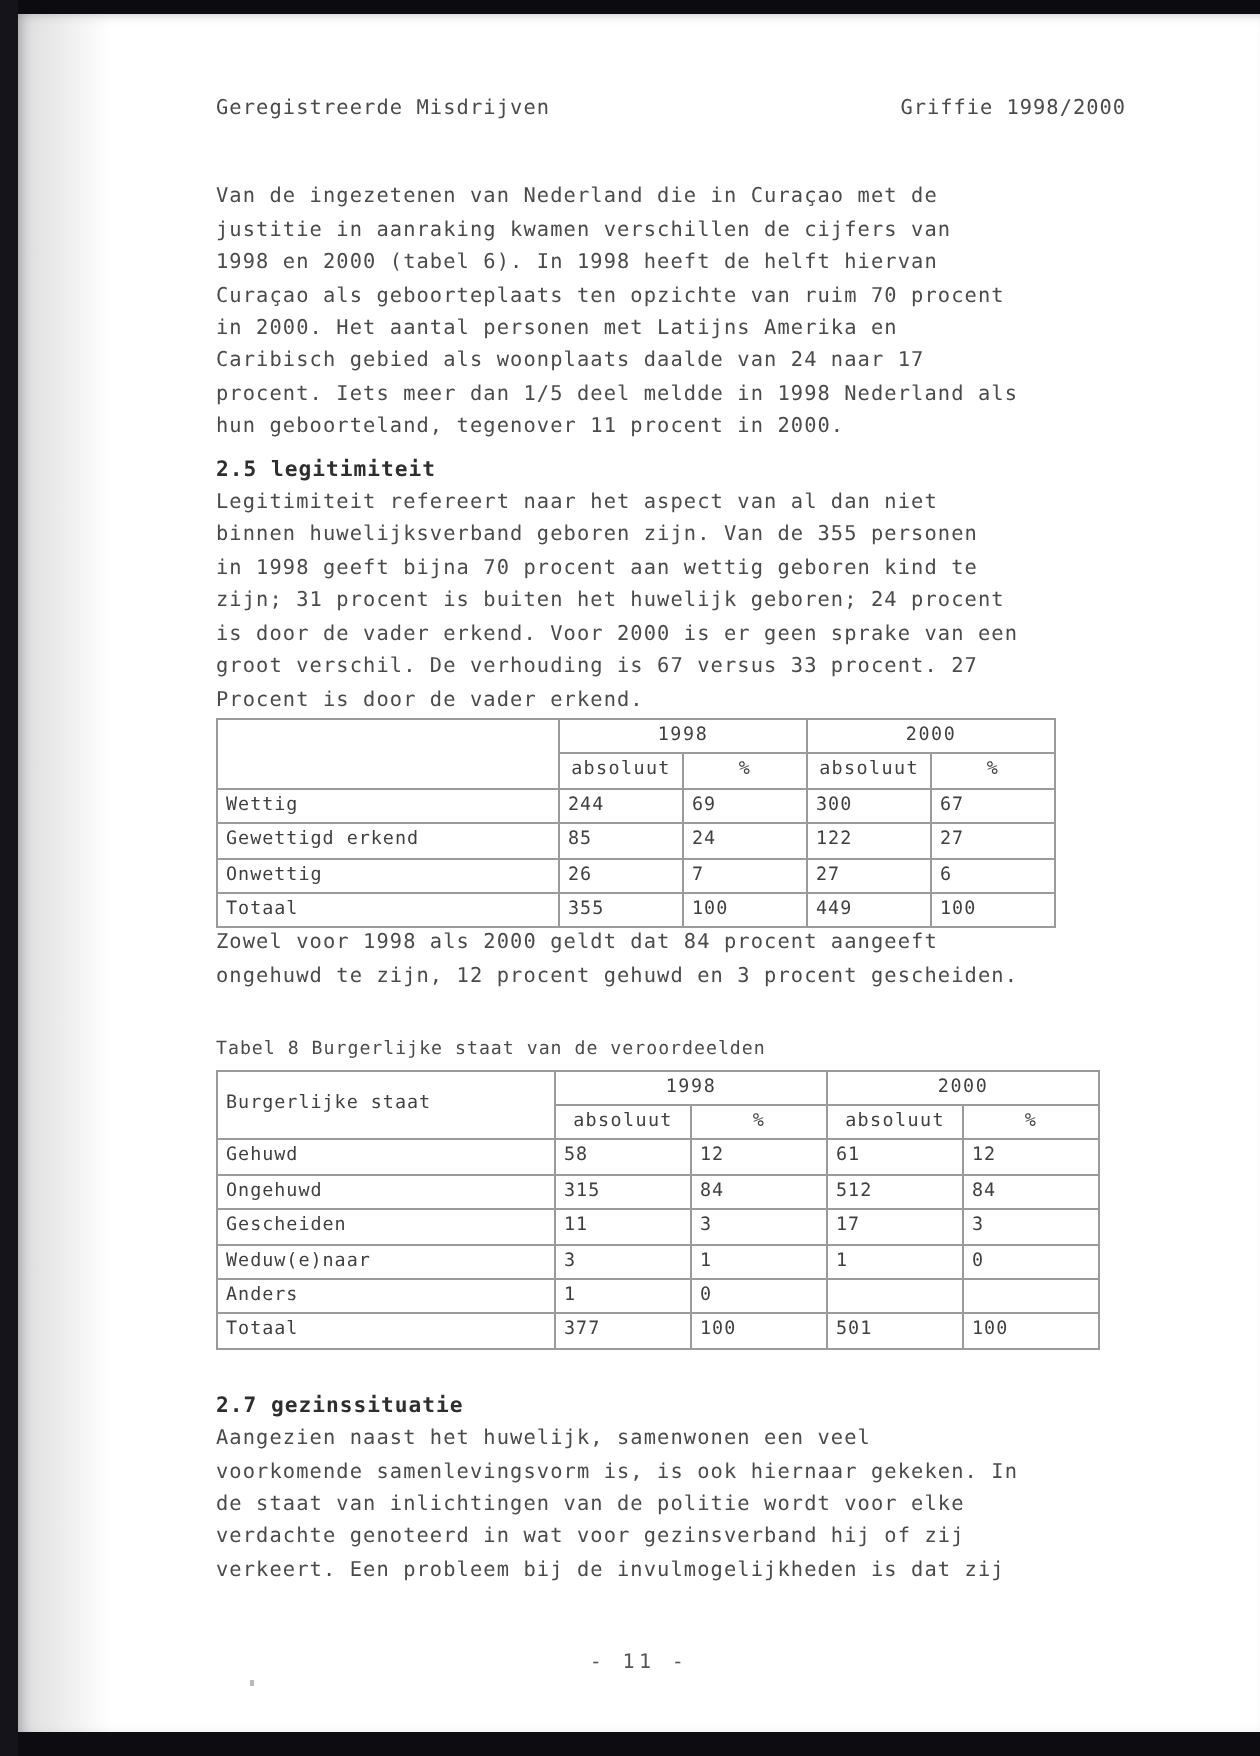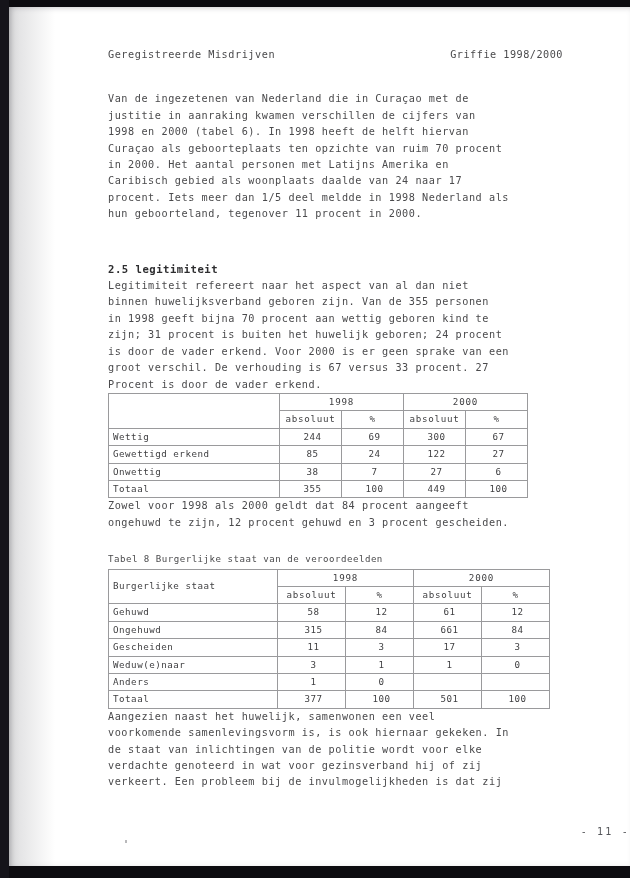--- a/index.html
+++ b/index.html
@@ -87,21 +87,21 @@
     margin: 0 0 0 0;
     white-space: pre-line;
     letter-spacing: 0.55px;
   }
 
   
   h2.sect {
     font-size: 10.6px;
     font-weight: bold;
     color: #2e2e30;
-    margin: 38px 0 1px 0;
+    margin: 4px 0 1px 0;
     letter-spacing: 0.5px;
   }
   h2.sect.tight { margin-top: 20px; }
 
   
   .tbl-caption {
     font-size: 9.1px;
     color: #4a4a4c;
     letter-spacing: 0.5px;
     margin: 20px 0 1px 0;
@@ -135,21 +135,21 @@
   table.data th.rowhead-span {
     text-align: left;
     vertical-align: middle;
     letter-spacing: 0.5px;
   }
   table.data td.lbl {
     text-align: left;
     letter-spacing: 0.5px;
   }
   table.data td.num {
-    text-align: center;
+    text-align: left;
     padding-right: 0;
     letter-spacing: 0.5px;
   }
   
   td.stub-blank {
     border-bottom: none !important;
   }
   td.stub-blank2 {
     border-top: none !important;
   }
@@ -169,21 +169,21 @@
   #table8 col.c2 { width: 68px; }
   #table8 col.c3 { width: 68px; }
   #table8 col.c4 { width: 68px; }
 
   
   #pagenum {
     position: absolute;
     left: 0;
     top: 819px;
     width: 621px;
-    text-align: right;
+    text-align: center;
     font-size: 10px;
     color: #55565a;
     letter-spacing: 2.2px;
   }
 
   
   .speck {
     position: absolute;
     left: 116px;
     top: 833px;
@@ -260,21 +260,21 @@
           </tr>
           <tr>
             <td class="lbl">Gewettigd erkend</td>
             <td class="num">85</td>
             <td class="num">24</td>
             <td class="num">122</td>
             <td class="num">27</td>
           </tr>
           <tr>
             <td class="lbl">Onwettig</td>
-            <td class="num">38</td>
+            <td class="num">26</td>
             <td class="num">7</td>
             <td class="num">27</td>
             <td class="num">6</td>
           </tr>
           <tr>
             <td class="lbl">Totaal</td>
             <td class="num">355</td>
             <td class="num">100</td>
             <td class="num">449</td>
             <td class="num">100</td>
@@ -312,21 +312,21 @@
             <td class="lbl">Gehuwd</td>
             <td class="num">58</td>
             <td class="num">12</td>
             <td class="num">61</td>
             <td class="num">12</td>
           </tr>
           <tr>
             <td class="lbl">Ongehuwd</td>
             <td class="num">315</td>
             <td class="num">84</td>
-            <td class="num">661</td>
+            <td class="num">512</td>
             <td class="num">84</td>
           </tr>
           <tr>
             <td class="lbl">Gescheiden</td>
             <td class="num">11</td>
             <td class="num">3</td>
             <td class="num">17</td>
             <td class="num">3</td>
           </tr>
           <tr>
@@ -346,20 +346,21 @@
           <tr>
             <td class="lbl">Totaal</td>
             <td class="num">377</td>
             <td class="num">100</td>
             <td class="num">501</td>
             <td class="num">100</td>
           </tr>
         </tbody>
       </table>
 
+      <h2 class="sect tight">2.7 gezinssituatie</h2>
       <p class="body">Aangezien naast het huwelijk, samenwonen een veel
 voorkomende samenlevingsvorm is, is ook hiernaar gekeken. In
 de staat van inlichtingen van de politie wordt voor elke
 verdachte genoteerd in wat voor gezinsverband hij of zij
 verkeert. Een probleem bij de invulmogelijkheden is dat zij</p>
 
     </div>
 
     <div class="speck"></div>
 

